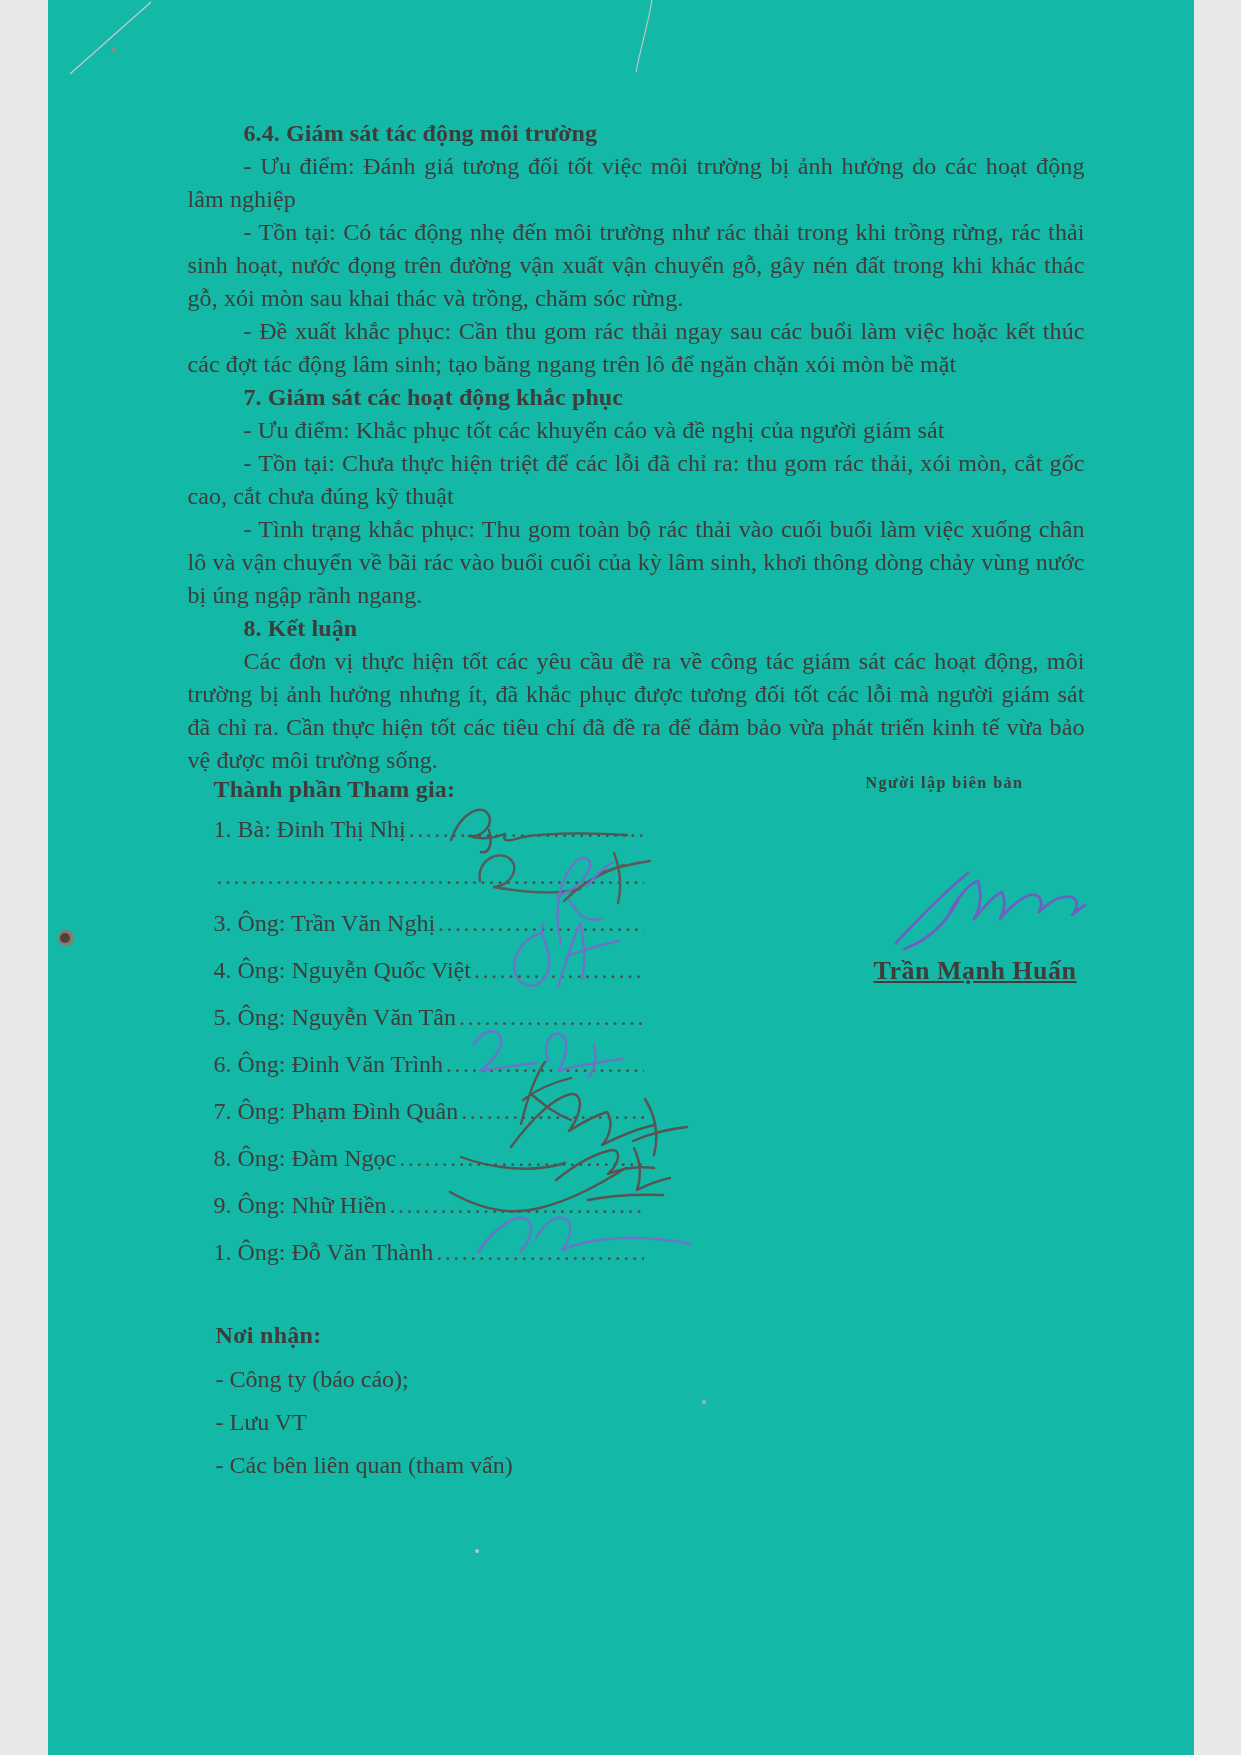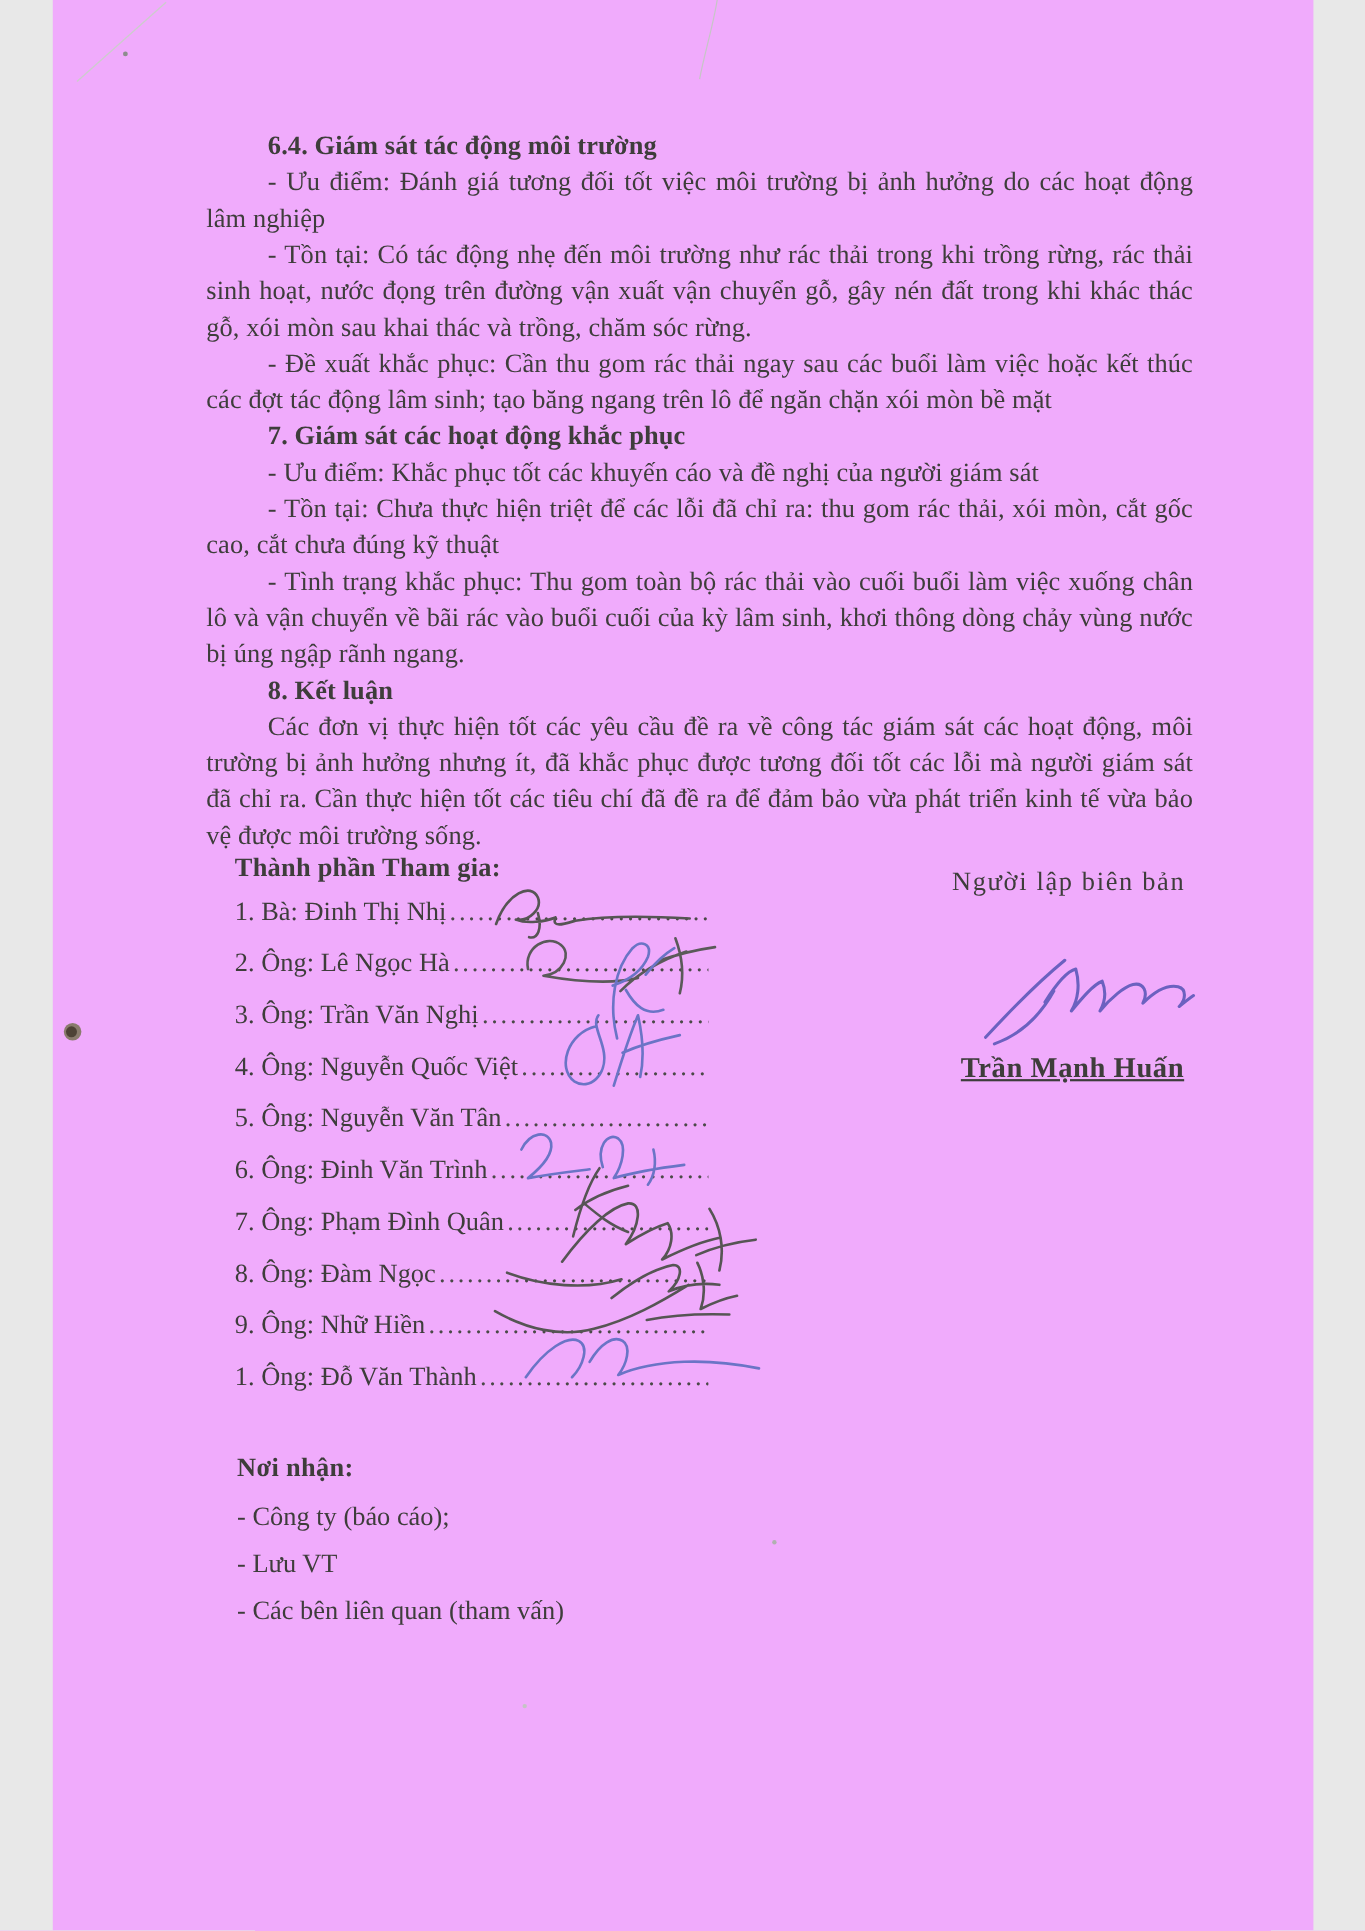--- a/index.html
+++ b/index.html
@@ -1,20 +1,20 @@
 <!DOCTYPE html>
 <html><head>
 <meta charset="utf-8">
 <style>
   html,body{margin:0;padding:0;background:#e8e8e8;}
   .page{
     position:relative;
     width:1146px;height:1755px;
     margin:0 auto;
-    background:#f0abfc;
+    background:#14b8a6;
     overflow:hidden;
     font-family:"Liberation Serif","DejaVu Serif",serif;
     color:#3e3d3b;
   }
   
   .main{
     position:absolute;left:140px;top:117px;width:897px;
     font-size:24px;line-height:33px;
   }
   .main p{margin:0;text-align:justify;text-indent:56px;letter-spacing:.1px;}
@@ -27,21 +27,21 @@
   .participants .phead{font-weight:bold;line-height:34px;letter-spacing:.2px;}
   .prow{display:flex;align-items:flex-end;line-height:47px;height:47px;white-space:nowrap;}
   .plabel{flex:0 0 auto;}
   .pleader{
     flex:1 1 auto;overflow:hidden;letter-spacing:2.5px;color:#4a4947;
     padding-left:3px;
   }
   
   .signoff-title{
     position:absolute;left:818px;top:774px;
-    font-size:24px;font-weight:normal;letter-spacing:1.5px;margin-top:15px;
+    font-size:16px;font-weight:bold;letter-spacing:1.5px;
   }
   .signoff-name{
     position:absolute;left:826px;top:956px;
     font-size:26px;font-weight:bold;letter-spacing:.5px;text-decoration:underline;
   }
   
   .recipients{position:absolute;left:168px;top:1318px;font-size:24px;}
   .recipients .rhead{font-weight:bold;line-height:34px;letter-spacing:.3px;}
   .recipients div.item{line-height:31px;margin-top:12px;}
   
@@ -79,21 +79,20 @@
     <p class="t">Các đơn vị thực hiện tốt các yêu cầu đề ra về công tác giám sát các hoạt động, môi trường bị ảnh hưởng nhưng ít, đã khắc phục được tương đối tốt các lỗi mà người giám sát đã chỉ ra. Cần thực hiện tốt các tiêu chí đã đề ra để đảm bảo vừa phát triển kinh tế vừa bảo vệ được môi trường sống.</p>
   </div>
 
   <div class="participants">
     <div class="phead">Thành phần Tham gia:</div>
     <div class="prow">
       <span class="plabel">1. Bà: Đinh Thị Nhị</span>
       <span class="pleader">................................................................................</span>
     </div>
     <div class="prow">
-      <span class="plabel">2. Ông: Lê Ngọc Hà</span>
       <span class="pleader">................................................................................</span>
     </div>
     <div class="prow">
       <span class="plabel">3. Ông: Trần Văn Nghị</span>
       <span class="pleader">................................................................................</span>
     </div>
     <div class="prow">
       <span class="plabel">4. Ông: Nguyễn Quốc Việt</span>
       <span class="pleader">................................................................................</span>
     </div>

